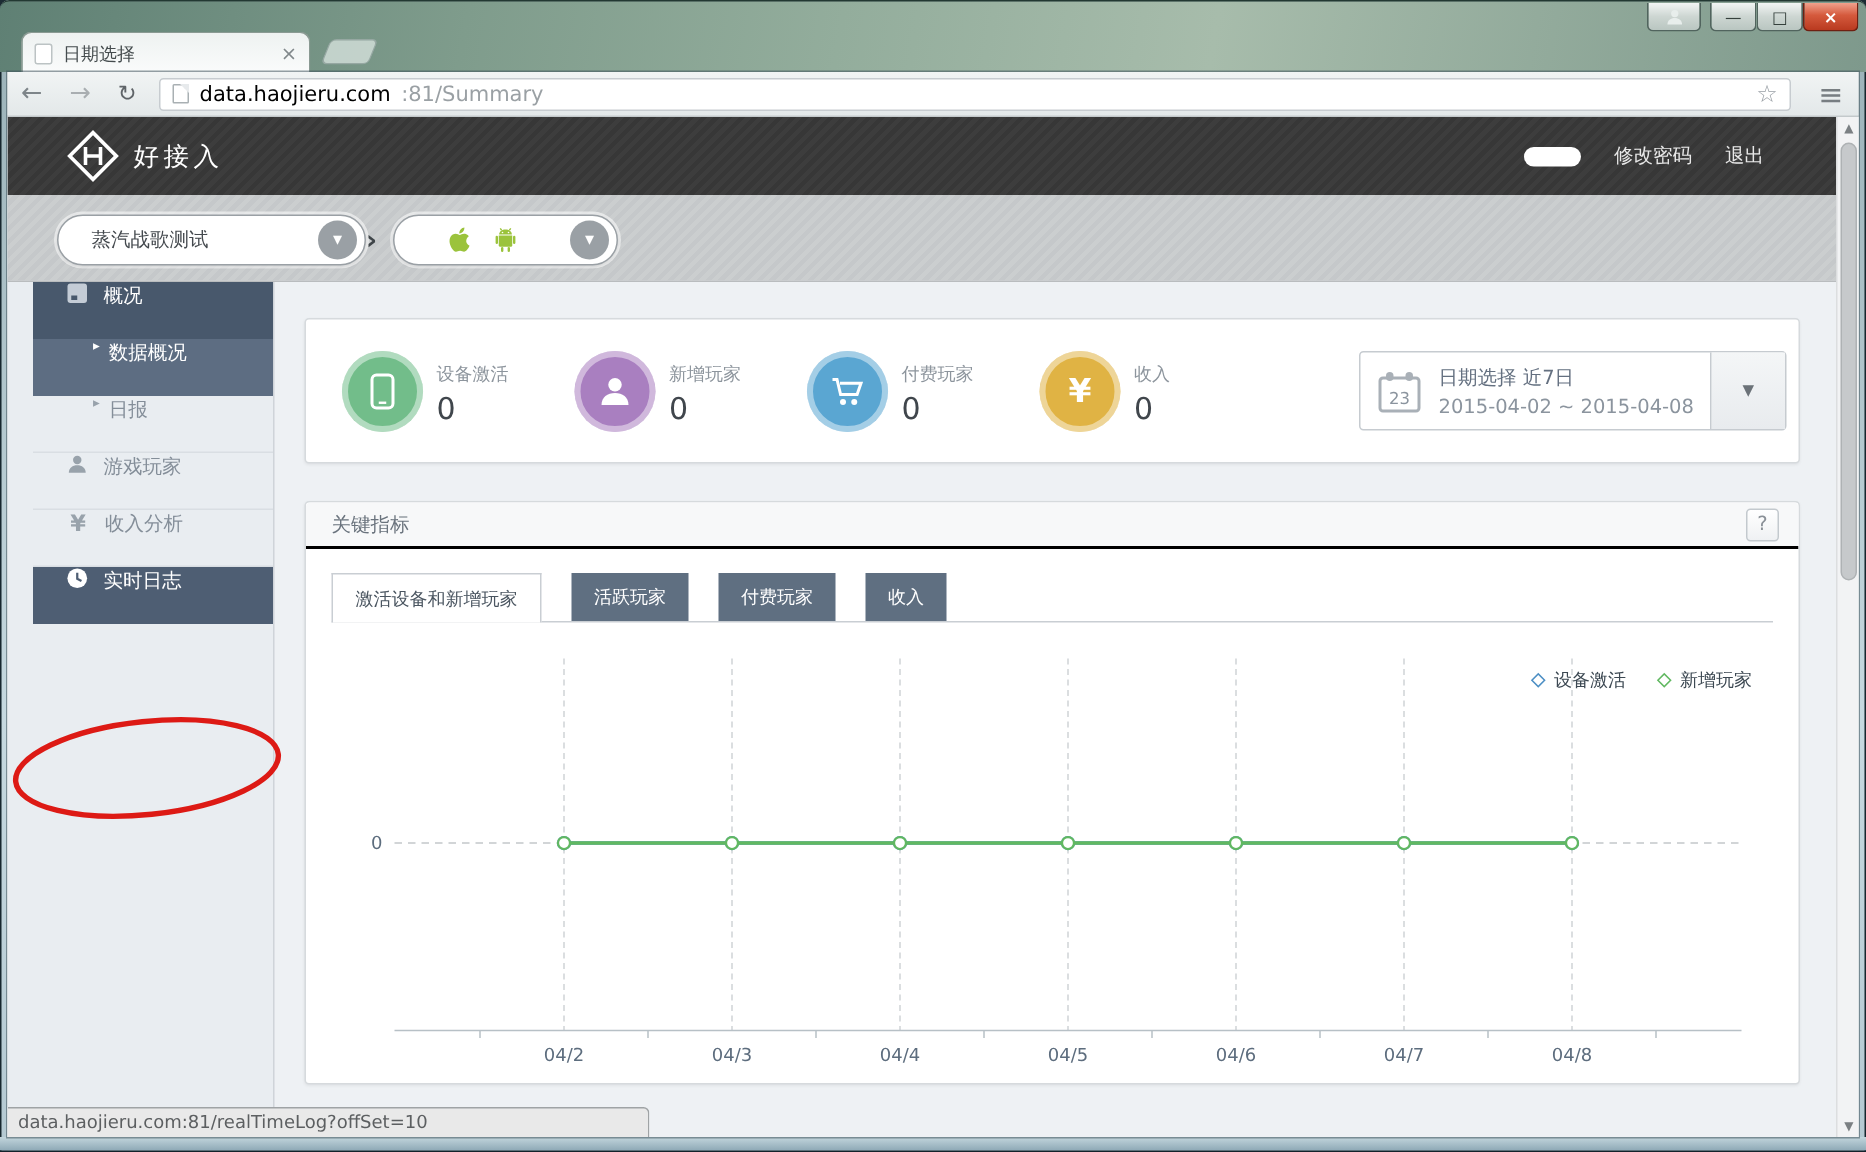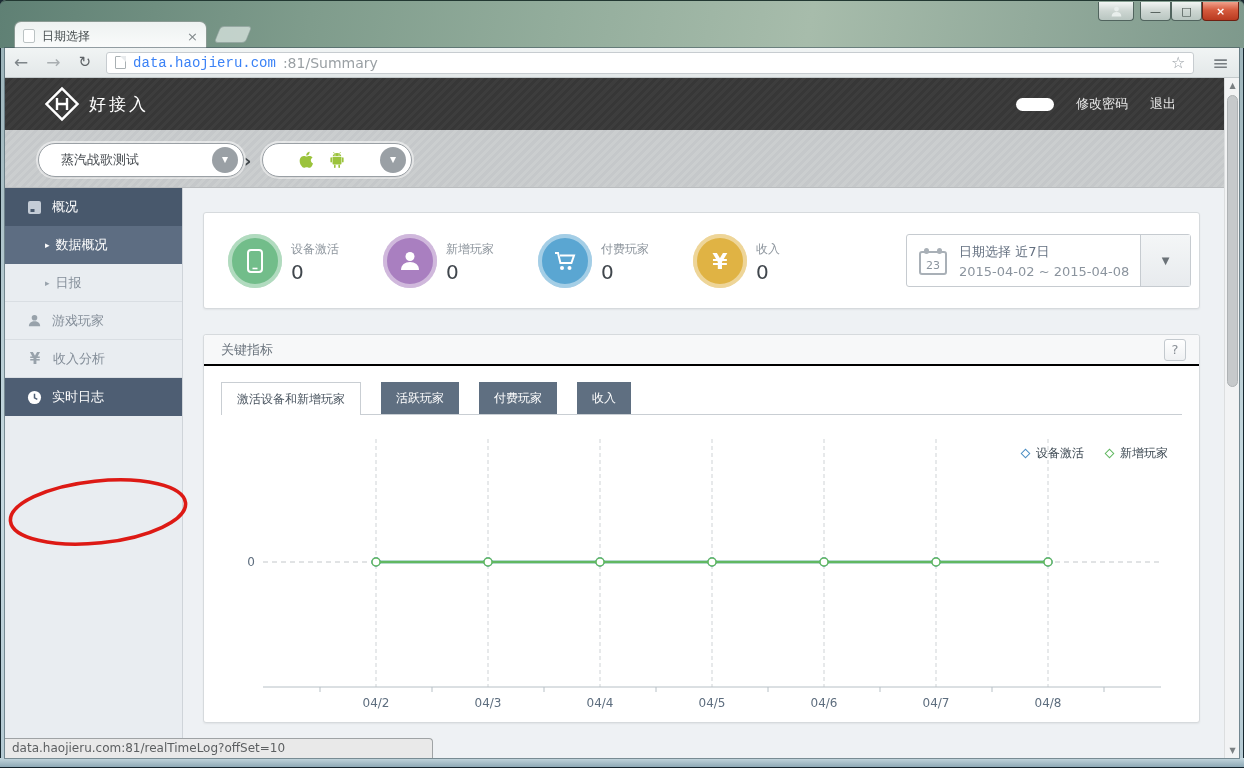--- a/index.html
+++ b/index.html
@@ -38,21 +38,21 @@
   .toolbar { position:absolute; left:0; right:0; top:0; height:30px;
              background:linear-gradient(180deg,#f1f4f4,#e3e8e9); border-bottom:1px solid #c3c9cb;
              display:flex; align-items:center; }
   .navbtn { font-size:17px; line-height:1; padding:0 9px; color:#7e8589; }
   .navbtn.fwd { color:#a9aeb1; }
   .navbtn.reload { font-size:15px; color:#5f6468; }
   .urlbox { flex:1; height:22px; margin:0 8px 0 6px; background:#fff; border:1px solid #c7ccd0;
             border-radius:3px; display:flex; align-items:center; padding:0 8px; gap:7px; }
   .pageicon { width:11px; height:13px; background:#fff; border:1px solid #a9b0b3; border-radius:1px; position:relative; }
   .pageicon:after{content:"";position:absolute;right:-1px;top:-1px;border:3px solid #e7eaec;border-left-color:transparent;border-bottom-color:transparent;}
-  .url-host { font-size:14px; color:#3b82f6;font-family:Liberation Mono, monospace; }
+  .url-host { font-size:14px; color:#000000; }
   .url-rest { font-size:14px; color:#9aa0a4; flex:1; }
   .star { font-size:16px; color:#9aa0a6; }
   .menubtn { font-size:20px; color:#787e82; padding:0 10px; }
   
   .viewport { position:absolute; left:0; right:0; top:30px; bottom:0; background:#eef1f4; }
   .page { position:absolute; left:0; top:0; right:15px; bottom:0; overflow:hidden; }
   
   .scrollbar { position:absolute; right:0; top:0; bottom:0; width:15px; background:#f2f3f4; border-left:1px solid #dcdedf; }
   .scroll-arrow { position:absolute; left:0; width:15px; height:15px; font-size:8px; color:#7b8083; text-align:center; line-height:15px; }
   .scroll-thumb { position:absolute; left:2px; top:17px; width:11px; height:292px; background:#c6c9cb; border:1px solid #aeb2b4; border-radius:6px; }
@@ -69,22 +69,22 @@
             border-bottom:1px solid #b9bcbe; }
   .pill { position:absolute; top:13px; height:34px; background:#fff; border:1px solid #9aa0a5;
           border-radius:17px; box-shadow:0 0 0 2px rgba(255,255,255,.55), 0 1px 2px rgba(0,0,0,.2);
           display:flex; align-items:center; }
   .pill-label { font-size:13px; color:#44494e; padding-left:22px; flex:1; }
   .pill-chev { width:26px; height:26px; border-radius:50%; background:#9aa0a5; color:#fff;
                font-size:12px; text-align:center; line-height:25px; margin-right:5px; }
   .sel-sep { position:absolute; left:239px; top:20px; font-size:18px; font-weight:bold; color:#3f4549; }
   
   .sidebar { position:absolute; left:0; top:110px; bottom:0; width:178px; background:#e9edf1; border-right:1px solid #cfd4d9; }
-  .side-item { height:38px; display:flex; align-items:center; gap:10px; padding-left:22px;
-               font-size:13px; color:#848e99; border-bottom:1px solid #d9dee3; }
+  .side-item { height:38px; display:flex; gap:10px; padding-left:22px;
+               font-size:13px; color:#848e99; border-bottom:1px solid #d9dee3;margin-left:17px; }
   .side-item .arrow { font-size:9px; color:#98a2ab; margin-right:-4px; }
   .side-item.dark { background:#48586c; color:#fff; border-bottom:none; }
   .side-item.sel  { background:#5d6d82; color:#fff; border-bottom:none; }
   .side-item.sel .arrow, .side-item.dark .arrow { color:#fff; }
   .side-item.sub { padding-left:40px; }
   .yen-ico { font-size:15px; font-weight:bold; color:#98a2ab; width:16px; text-align:center; }
   
   .main-card { position:absolute; background:#fff; border:1px solid #d6dadd; border-radius:3px; box-shadow:0 1px 2px rgba(0,0,0,.06); }
   .stats-card { left:198px; top:134px; width:997px; height:97px; }
   .stat { position:absolute; top:21px; display:flex; gap:9px; }

